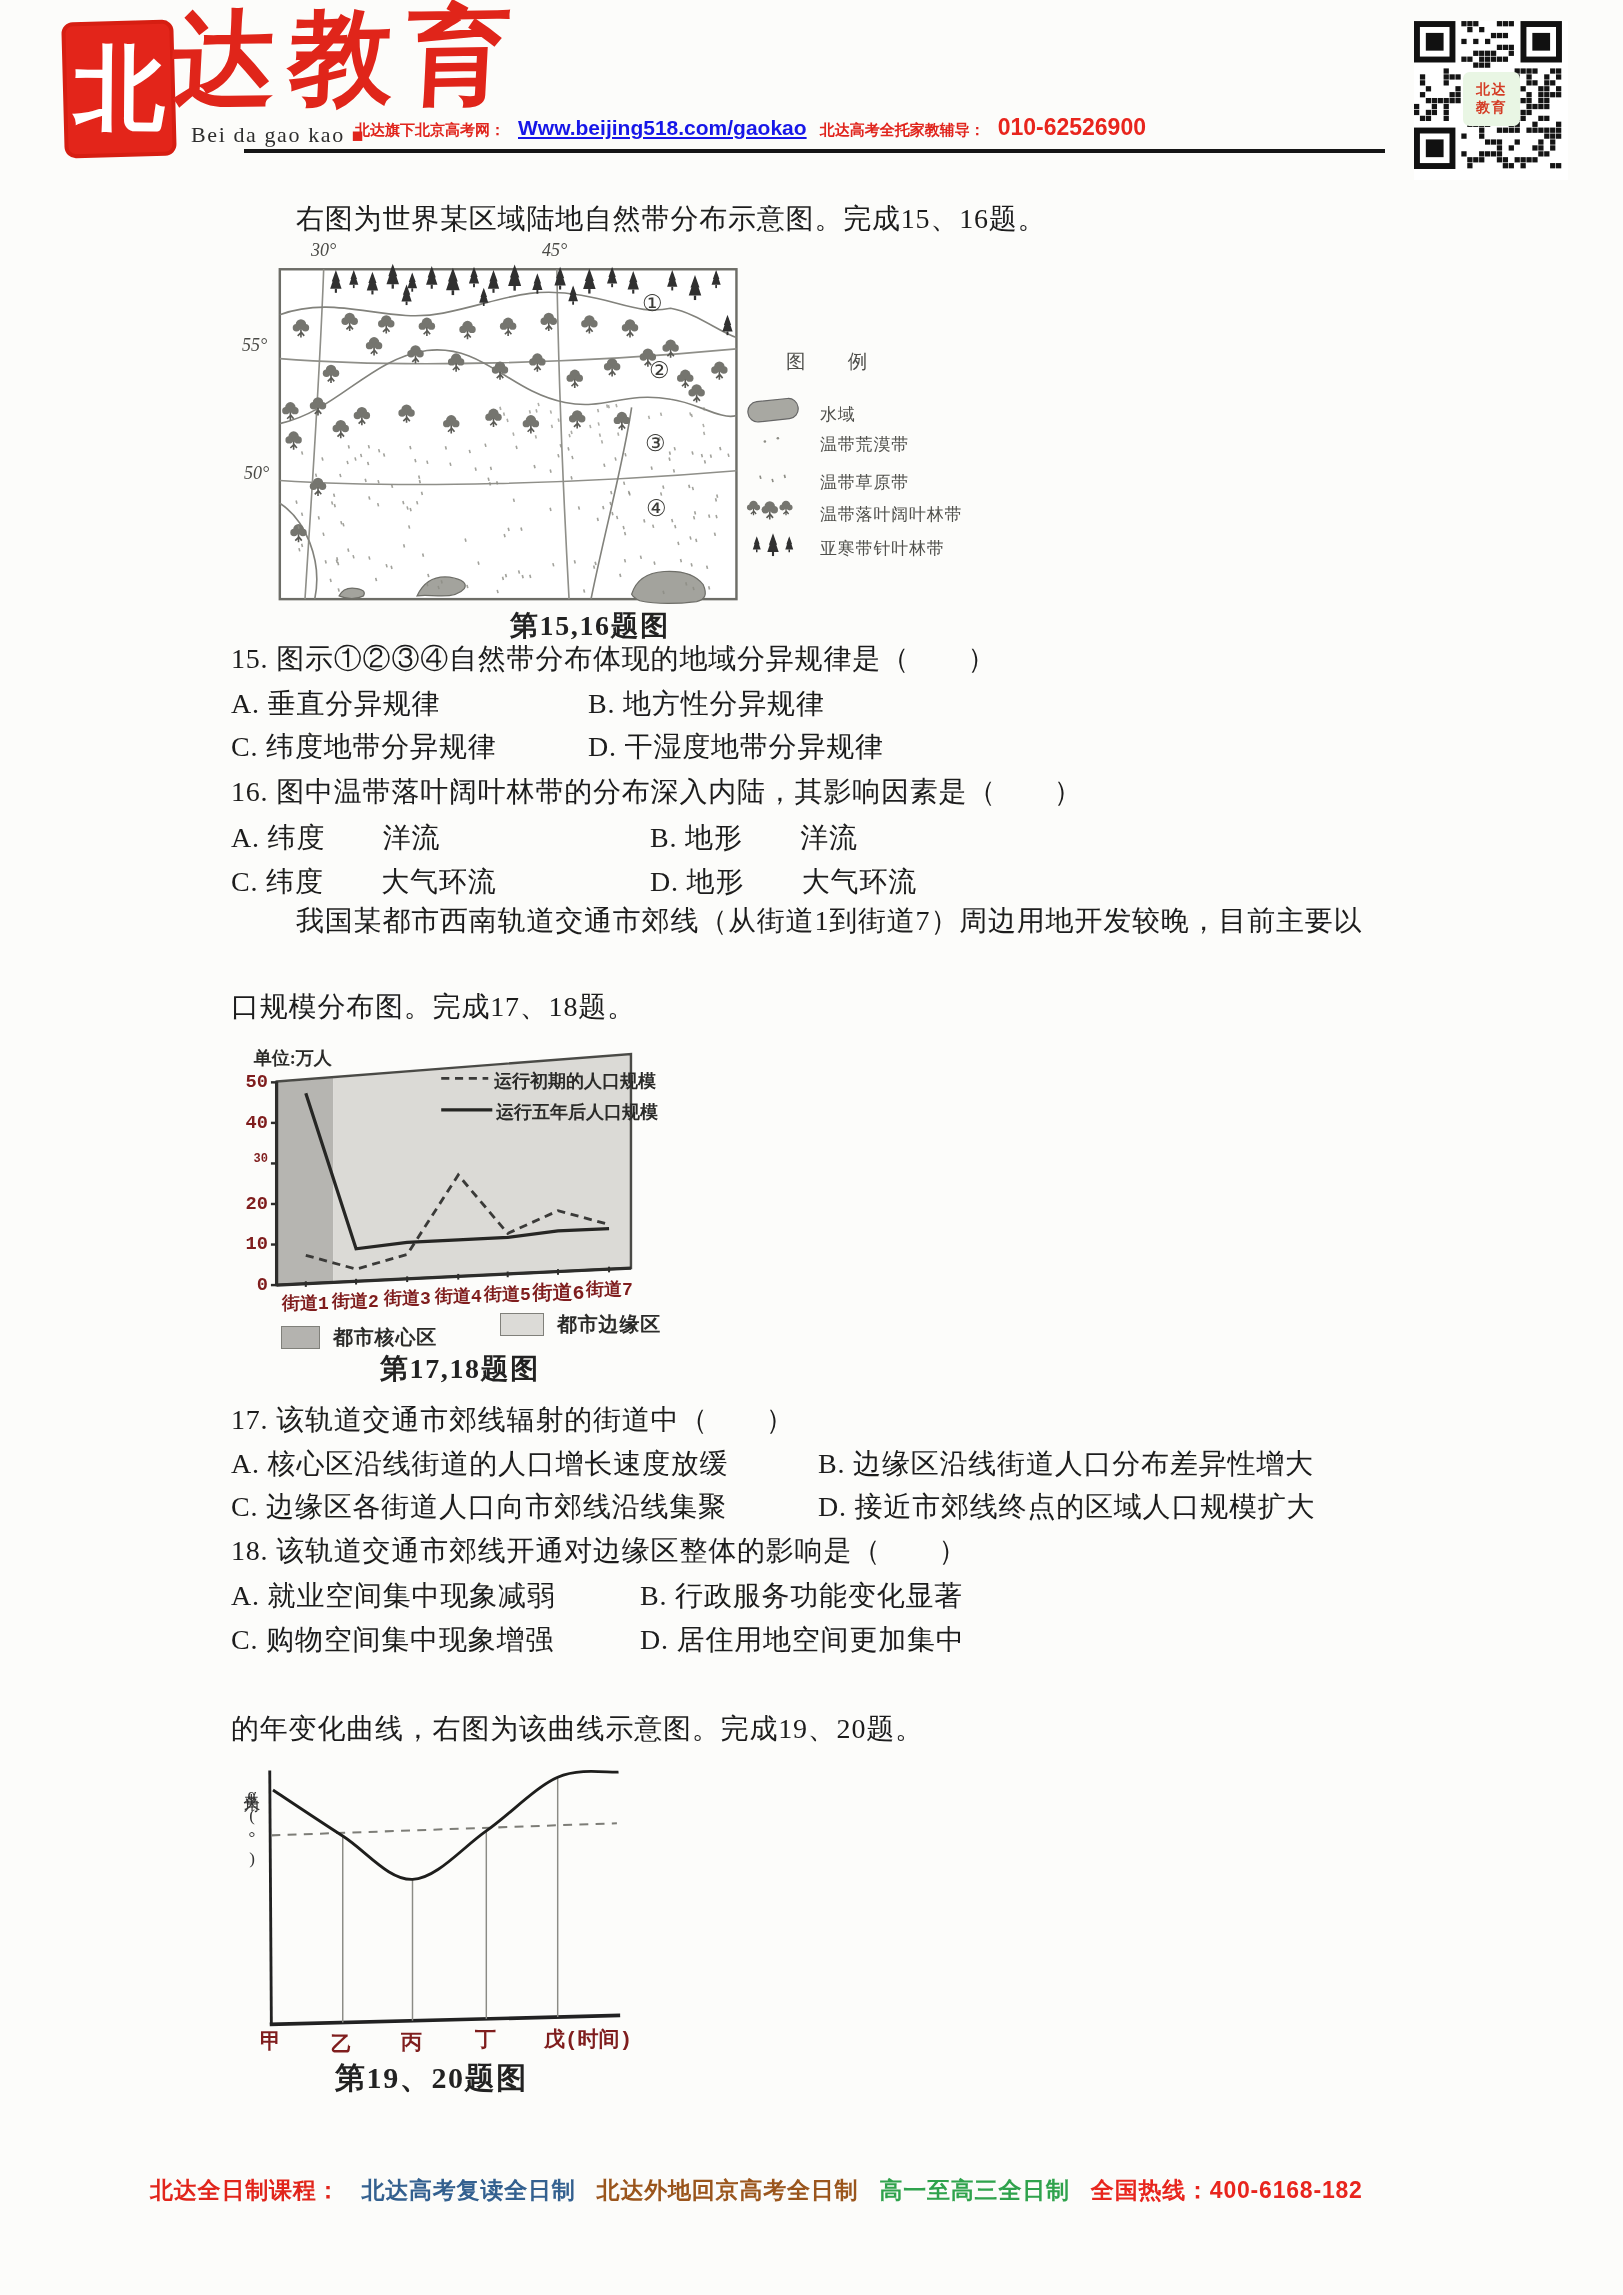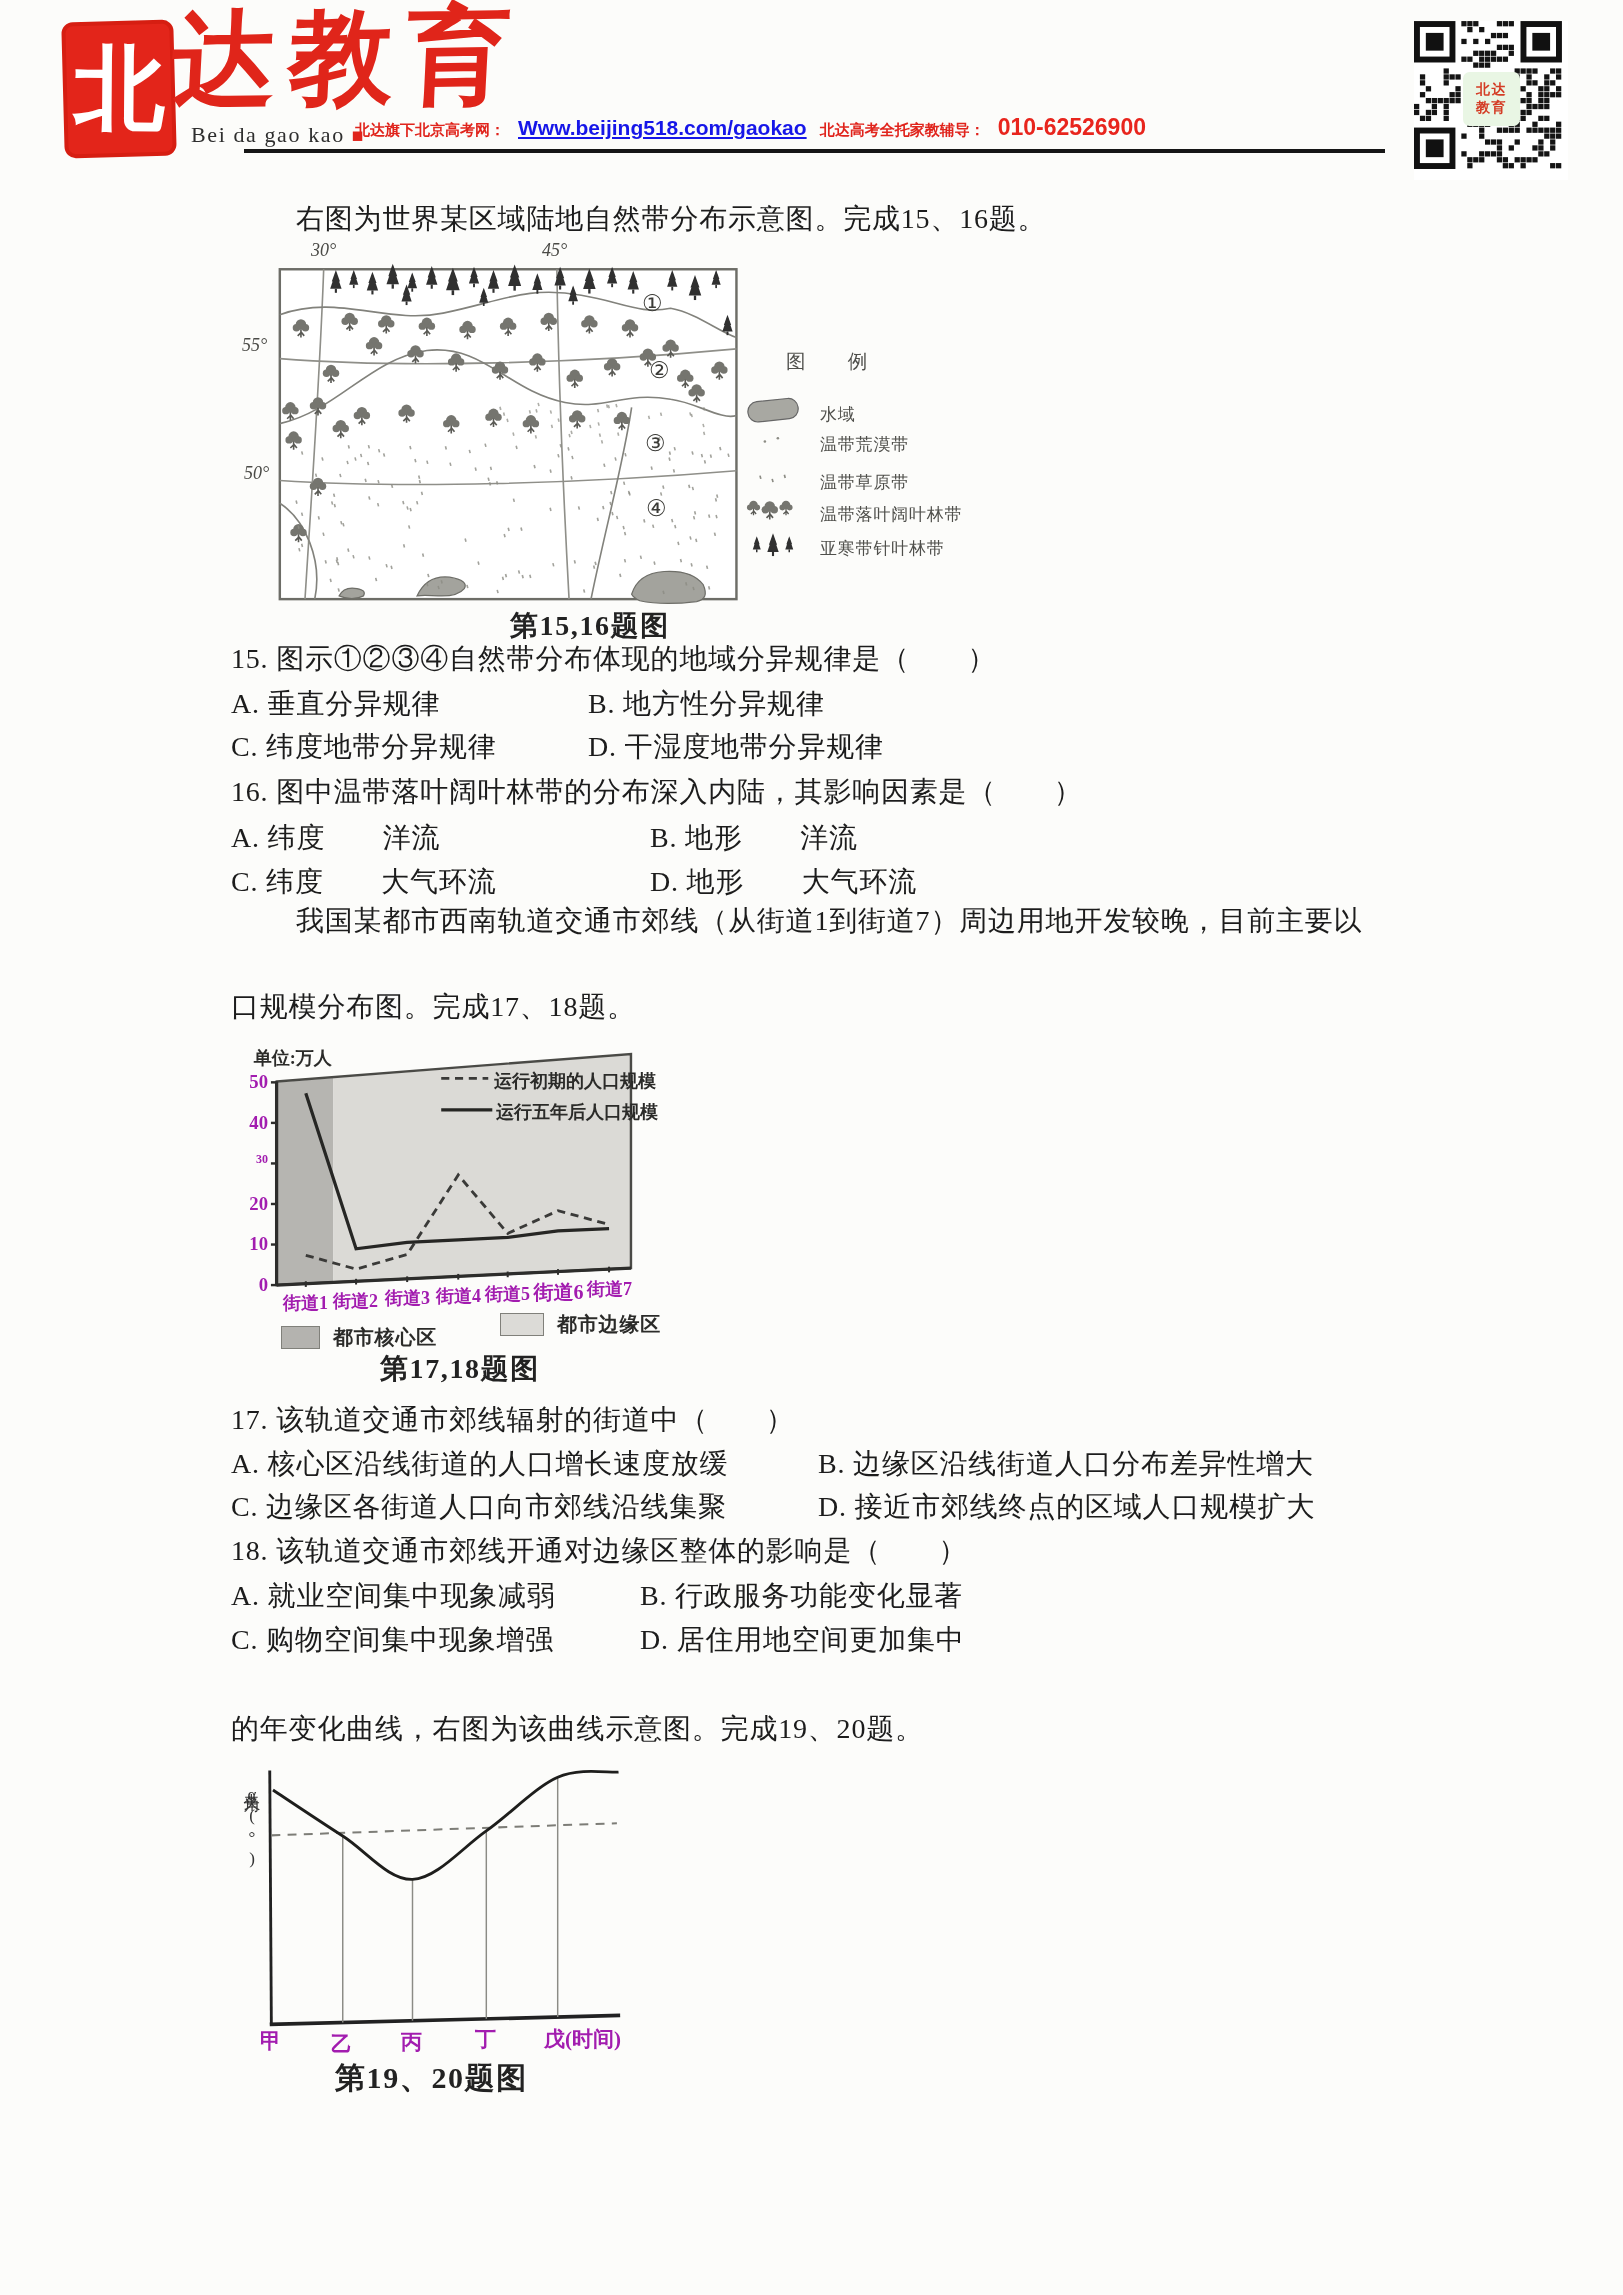--- a/index.html
+++ b/index.html
@@ -5,21 +5,21 @@
   html,body{margin:0;padding:0;background:#e8e8e8;}
   .page{position:relative;width:1624px;height:2295px;background:#fcfcfa;overflow:hidden;
         font-family:"Liberation Serif",serif;color:#1c1c1c;}
   .abs{position:absolute;}
   .t{white-space:nowrap;font-family:"Liberation Serif",serif;color:#1c1c1c;}
   .body-t{font-size:28px;letter-spacing:0.8px;}
   .cap{font-weight:bold;font-size:28px;letter-spacing:1.6px;color:#222;}
   .map-lab{font-size:18px;color:#4a4a46;font-style:italic;}
   .leg-t{font-size:17px;color:#4f4f4b;letter-spacing:0.8px;}
   .regnum{font-size:23px;color:#3c3c38;}
-  .tick{position:absolute;font-family:Liberation Serif, serif;font-weight:bold;color:#a21caf;}
+  .tick{position:absolute;font-family:Liberation Mono, monospace;font-weight:bold;color:#7f1d1d;}
   .seal{left:63px;top:21px;width:104px;height:128px;background:#e3251a;border:4px solid #d61e12;
         border-radius:11.4px;display:flex;align-items:center;justify-content:center;transform:rotate(-1.5deg);}
   .seal-char{color:#fff;font-size:91px;font-weight:bold;transform:rotate(2deg);}
   .brand{left:172px;top:-11.4px;font-size:104px;font-weight:bold;color:#e0251a;letter-spacing:13px;
          transform:skewX(-4deg) rotate(-1deg);}
   .pinyin{left:191px;top:122px;font-size:22px;color:#2e2e2e;letter-spacing:1.6px;}
   .redsq{color:#e0241c;font-size:19.5px;}
   .hline{display:flex;align-items:baseline;left:355px;top:114px;gap:13px;}
   .red-b{color:#e0241c;font-weight:bold;font-size:15px;}
   .link-b{color:#1616e8;font-size:21px;font-family:"Liberation Sans",sans-serif;
@@ -898,15 +898,22 @@
       </svg>
     <div class="vlab" style="position:absolute;left:6.5px;top:16px;">夹角α(°)</div>
     <div class="tick" style="left:26px;top:263px;font-size:21px;">甲</div>
     <div class="tick" style="left:97px;top:266px;font-size:21px;">乙</div>
     <div class="tick" style="left:167px;top:264px;font-size:21px;">丙</div>
     <div class="tick" style="left:241px;top:261px;font-size:21px;">丁</div>
     <div class="tick" style="left:310px;top:261px;font-size:21px;">戊(时间)</div>
   </div>
   <div class="abs t cap" style="left:335px;top:2058px;font-size:30px;">第19、20题图</div>
 
+  <div class="abs footer" id="footer-row">
+      <span style="color: rgb(225, 37, 27);">北达全日制课程：</span>
+      <span style="color: rgb(51, 96, 143); margin-left: 21px;">北达高考复读全日制</span>
+      <span style="color: rgb(154, 85, 28); margin-left: 21px;">北达外地回京高考全日制</span>
+      <span style="color: rgb(47, 162, 76); margin-left: 21px;">高一至高三全日制</span>
+      <span style="color: rgb(232, 37, 29); margin-left: 21px;">全国热线：400-6168-182</span>
+    </div>
 
 </div>
 
 
 </body></html>

